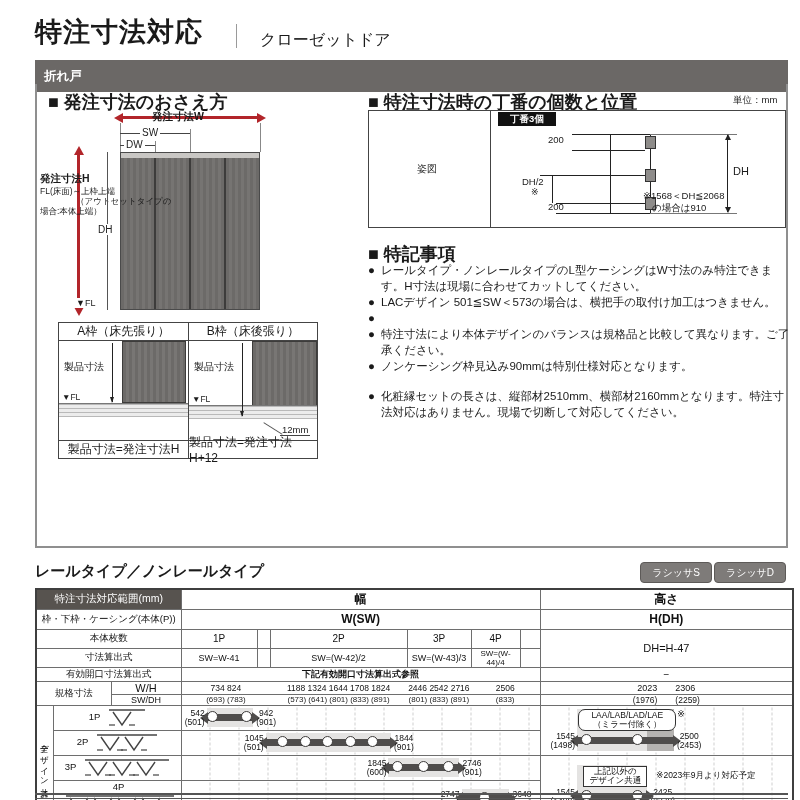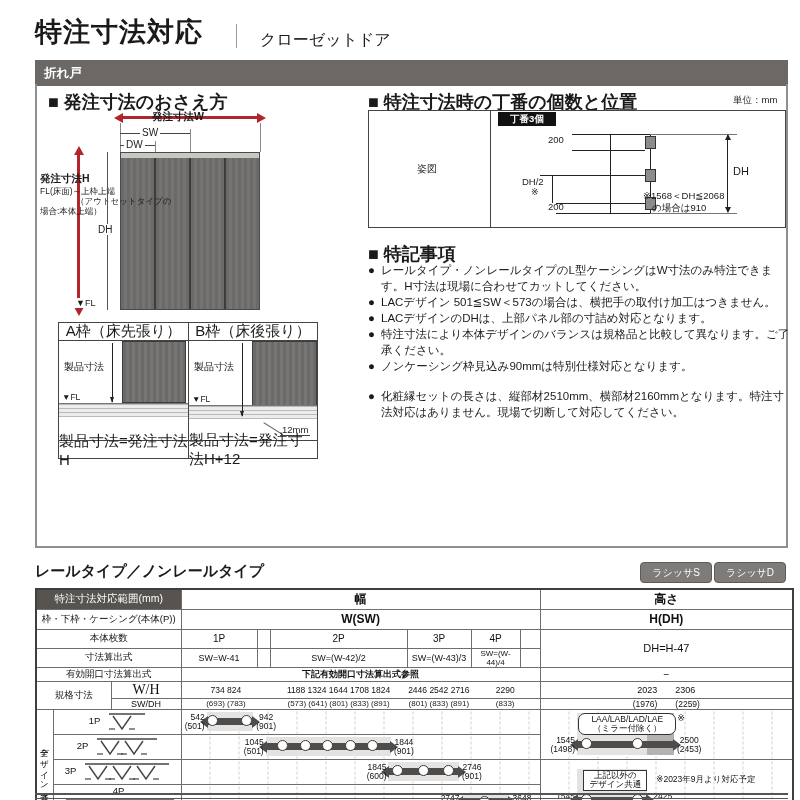--- a/index.html
+++ b/index.html
@@ -36,21 +36,21 @@
   .door{position:absolute;background:#c9c7c4;border:1px solid #4a4a4a;box-sizing:border-box;}
   .door .panels{position:absolute;left:0;right:0;top:5px;bottom:0;display:flex;}
   .door .panel{flex:1;background:repeating-linear-gradient(90deg,#6c6a68 0 3px,#767472 3px 6px);border-left:2px solid #3d3c3b;box-sizing:border-box;}
   .door .panel:first-child{border-left:none;}
   .lblbg{background:#fff;padding:0 2px;}
   .smtxt{font-size:8.5px;line-height:10px;}
   
   .cellbox{position:absolute;border:1px solid #444;box-sizing:border-box;background:#fff;}
   .hatch{position:absolute;background:repeating-linear-gradient(180deg,#b9b9b9 0 1px,#ececec 1px 4px);border-top:1px solid #777;box-sizing:border-box;}
   .woodv{position:absolute;background:repeating-linear-gradient(90deg,#6c6a68 0 3px,#787674 3px 6px);border:1px solid #3d3c3b;box-sizing:border-box;}
-  .cap{font-size:15px;display:flex;align-items:center;justify-content:center;}
+  .cap{font-size:12px;display:flex;align-items:center;justify-content:center;}
   
   .badge-black{position:absolute;background:#111;color:#fff;font-size:9.5px;font-weight:bold;display:flex;align-items:center;justify-content:center;}
   .hinge{position:absolute;width:11px;background:#8e8c8a;border:1px solid #333;box-sizing:border-box;}
   
   .note-item{display:flex;font-size:11.5px;line-height:16px;}
   .note-item .bullet{width:13px;flex:none;}
   
   .rail-title{font-size:15px;font-weight:bold;}
   .badge{position:absolute;width:70px;height:19px;background:#7e7b79;border:1px solid #5d5a58;border-radius:4px;
          color:#fff;font-size:10px;display:flex;align-items:center;justify-content:center;cursor:pointer;}
@@ -92,21 +92,21 @@
 </style>
 </head>
 <body>
 
 <div id="stage">
 
   <div class="t pg-title" style="left:35px;top:14px;">特注寸法対応</div>
   <div class="vdiv" style="left:236px;top:24px;height:24px;"></div>
   <div class="t pg-sub" style="left:260px;top:30px;">クローゼットドア</div>
 
-  <div class="foldbar" style="left:35px;top:60px;width:753px;height:26px;">折れ戸</div>
+  <div class="foldbar" style="left:35px;top:60px;width:753px;height:32px;">折れ戸</div>
   <div class="frame" style="left:35px;top:84px;width:753px;height:464px;"></div>
 
   <div class="t h1" style="left:48px;top:90px;">■ 発注寸法のおさえ方</div>
 
   <div class="redh" style="left:122px;top:116px;width:136px;"></div>
   <div class="t" style="left:152px;top:110px;font-size:10.5px;font-weight:bold;">発注寸法W</div>
   <div class="vl gray" style="left:120px;top:123px;height:29px;"></div>
   <div class="vl gray" style="left:260px;top:123px;height:29px;"></div>
 
   <div class="hl" style="left:120px;top:133px;width:70px;border-top-color:#444;"></div>
@@ -203,21 +203,20 @@
       <div class="note-item">
         <span class="bullet">●</span>
         <span>レールタイプ・ノンレールタイプのL型ケーシングはW寸法のみ特注できます。H寸法は現場に合わせてカットしてください。</span>
       </div>
       <div class="note-item">
         <span class="bullet">●</span>
         <span>LACデザイン 501≦SW＜573の場合は、横把手の取付け加工はつきません。</span>
       </div>
       <div class="note-item">
         <span class="bullet">●</span>
-        <span>LACデザインのDHは、上部パネル部の寸詰め対応となります。</span>
       </div>
       <div class="note-item">
         <span class="bullet">●</span>
         <span>特注寸法により本体デザインのバランスは規格品と比較して異なります。ご了承ください。</span>
       </div>
       <div class="note-item">
         <span class="bullet">●</span>
         <span>ノンケーシング枠見込み90mmは特別仕様対応となります。</span>
       </div>
       <div class="note-item" style="margin-top: 14px;">
@@ -275,27 +274,27 @@
       <td class="xs">SW=(W-44)/4</td>
       <td></td>
     </tr>
     <tr style="height:14px">
       <td colspan="3" class="sm">有効開口寸法算出式</td>
       <td colspan="6" style="font-size:9px;font-weight:bold;">下記有効開口寸法算出式参照</td>
       <td class="hcol">−</td>
     </tr>
     <tr style="height:11px">
       <td colspan="2" rowspan="2" class="sm">規格寸法</td>
-      <td style="font-size:14px;font-family:Liberation Serif, serif;">W/H</td>
+      <td style="font-size:11px;">W/H</td>
       <td colspan="6" style="padding:0;">
             <div class="numrow" id="wh-groups">
               <span class="grp " style="width: 89px;">734 824</span>
               <span class="grp " style="width: 137px;">1188 1324 1644 1708 1824</span>
               <span class="grp " style="width: 64px;">2446 2542 2716</span>
-              <span class="grp " style="width: 69px;">2290</span>
+              <span class="grp " style="width: 69px;">2506</span>
             </div>
           </td>
       <td class="hcol">
             <div class="hnum" id="wh-h">
               <span>2023</span>
               <span>2306</span>
             </div>
           </td>
     </tr>
     <tr style="height:11px">

